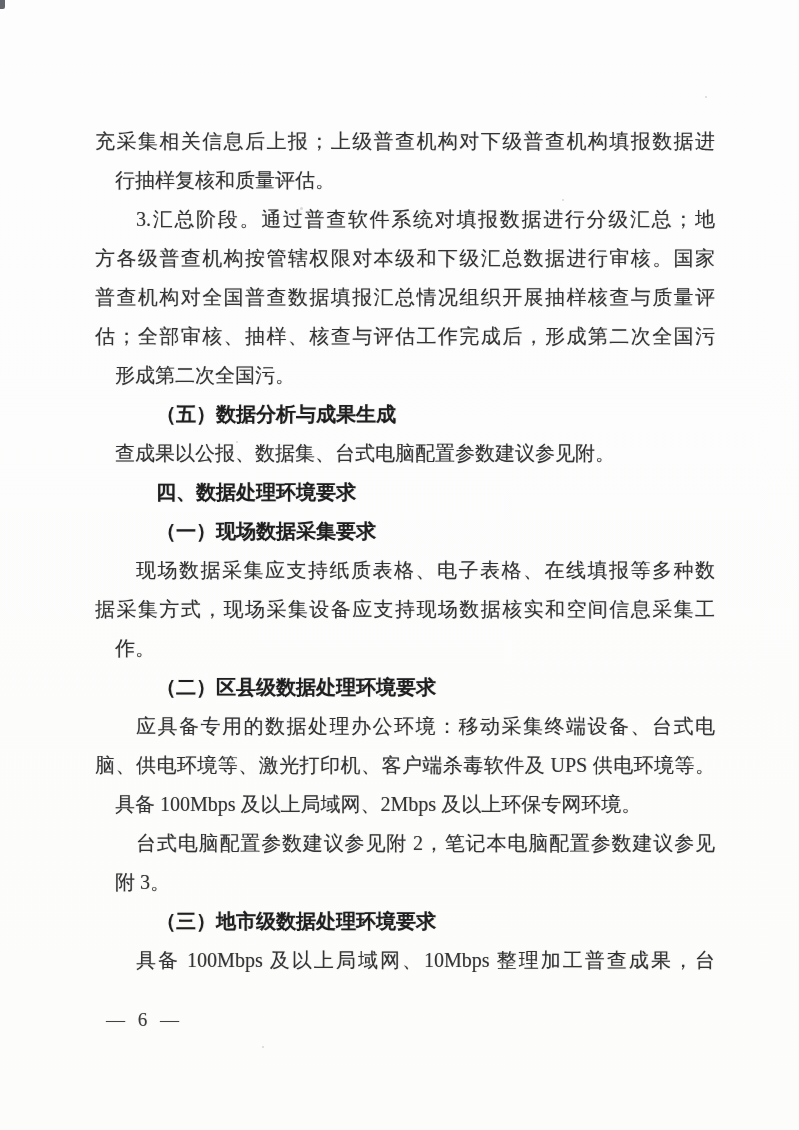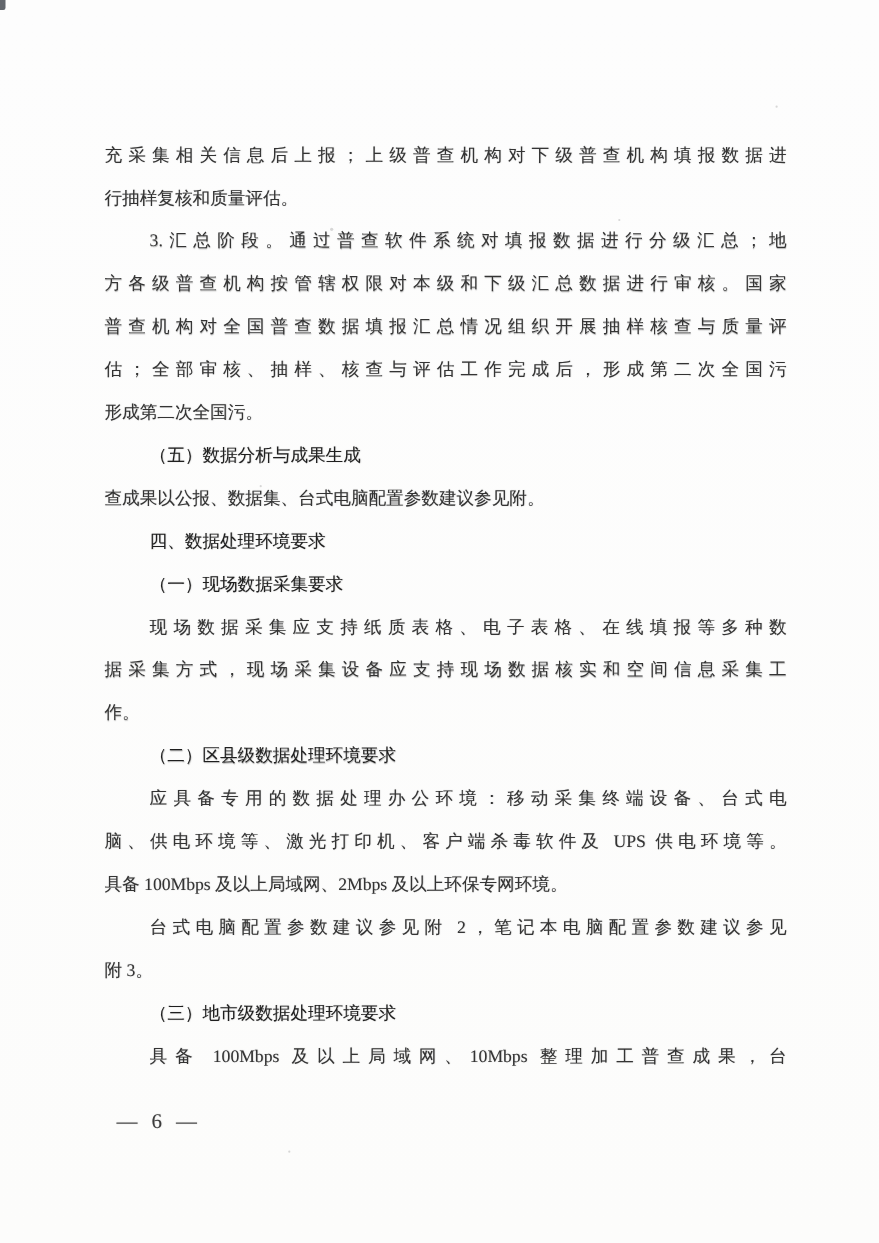--- a/index.html
+++ b/index.html
@@ -13,29 +13,29 @@
   }
   .content {
     position: absolute;
     left: 95px;
     top: 122px;
     width: 620px;
   }
   .line {
     height: 39px;
     line-height: 39px;
-    font-size: 16px;
+    font-size: 20px;
     color: #343434;
     text-shadow: 0.3px 0.3px 0.9px rgba(110,110,110,0.55);
     overflow: visible;
   }
   .ln  { text-align: justify; text-align-last: justify; }
-  .end { text-align: right; text-align-last: left; }
+  .end { text-align: right; text-align-last: left; margin-left: 20px; }
   .ind { text-indent: 41px; }
-  .hd  { font-weight: 400; color: #1f1f1f; text-shadow: 0.4px 0.4px 0.9px rgba(90,90,90,0.5); }
+  .hd  { font-weight: 700; color: #1f1f1f; text-shadow: 0.4px 0.4px 0.9px rgba(90,90,90,0.5); }
   .pagenum {
     position: absolute;
     left: 106px;
     top: 1008px;
     font-size: 19px;
     line-height: 24px;
     color: #3c3c3c;
     letter-spacing: 4px;
     text-shadow: 0.3px 0.3px 0.9px rgba(110,110,110,0.5);
   }

